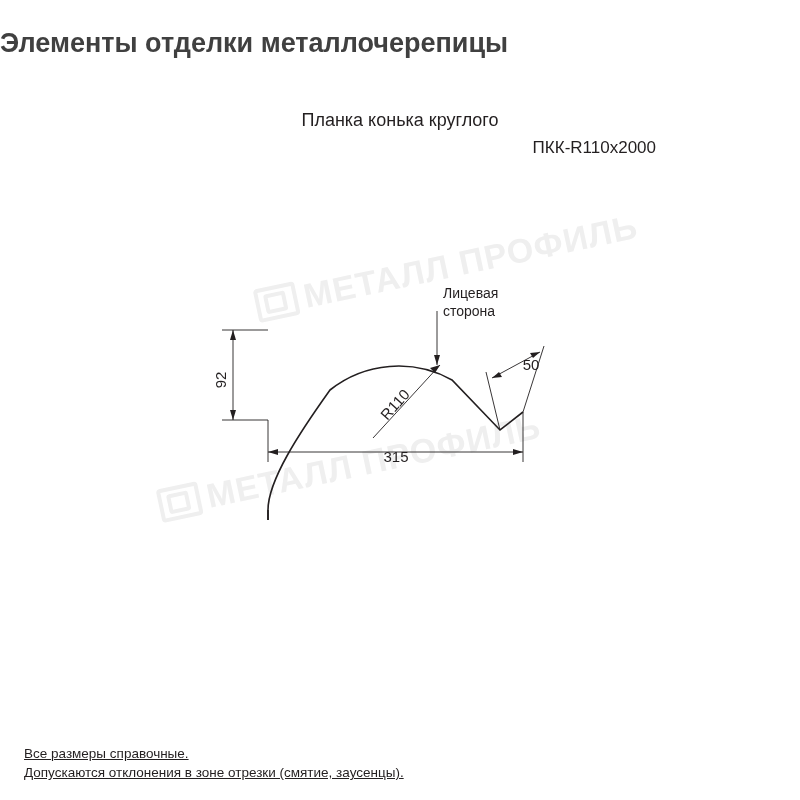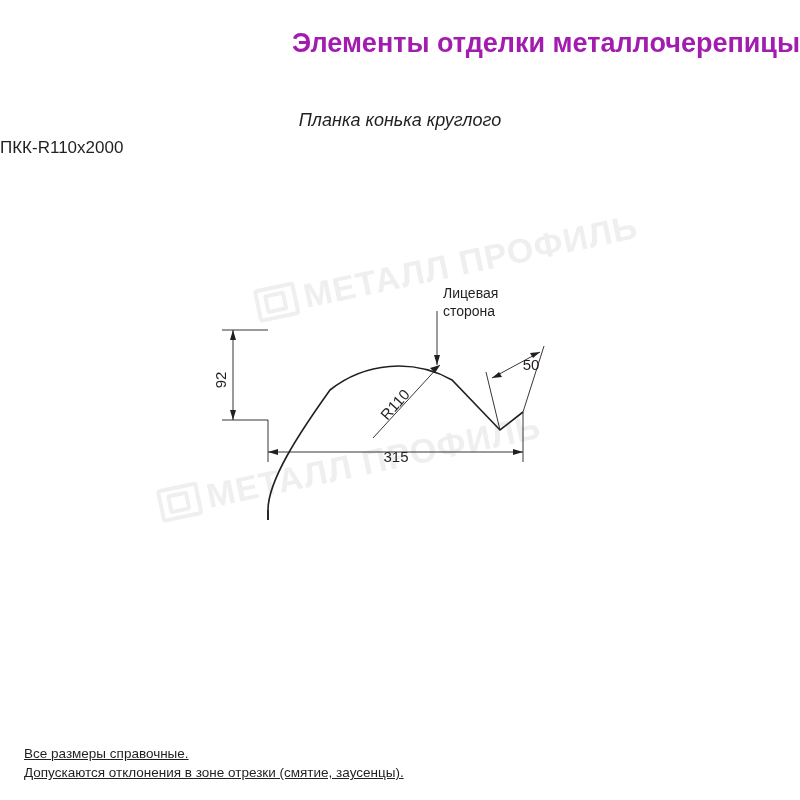--- a/index.html
+++ b/index.html
@@ -14,42 +14,41 @@
     background: #ffffff;
     font-family: "Liberation Sans", sans-serif;
     color: #231f20;
     overflow: hidden;
   }
   .title {
     position: absolute;
     top: 28px;
     left: 0;
     width: 800px;
-    text-align: right;
+    text-align: left;
     font-size: 27px;
     font-weight: bold;
     letter-spacing: 0px;
-    color: #a21caf;
+    color: #404040;
   }
   .subtitle {
     position: absolute;
     top: 110px;
     left: 0;
     width: 800px;
     text-align: center;
     font-size: 18px;
     color: #231f20;
-    font-style: italic;
   }
   .code {
     position: absolute;
     top: 138px;
     left: 0;
     width: 656px;
-    text-align: left;
+    text-align: right;
     font-size: 17px;
     color: #231f20;
   }
   .drawing {
     position: absolute;
     left: 0;
     top: 180px;
     width: 800px;
     height: 400px;
   }

